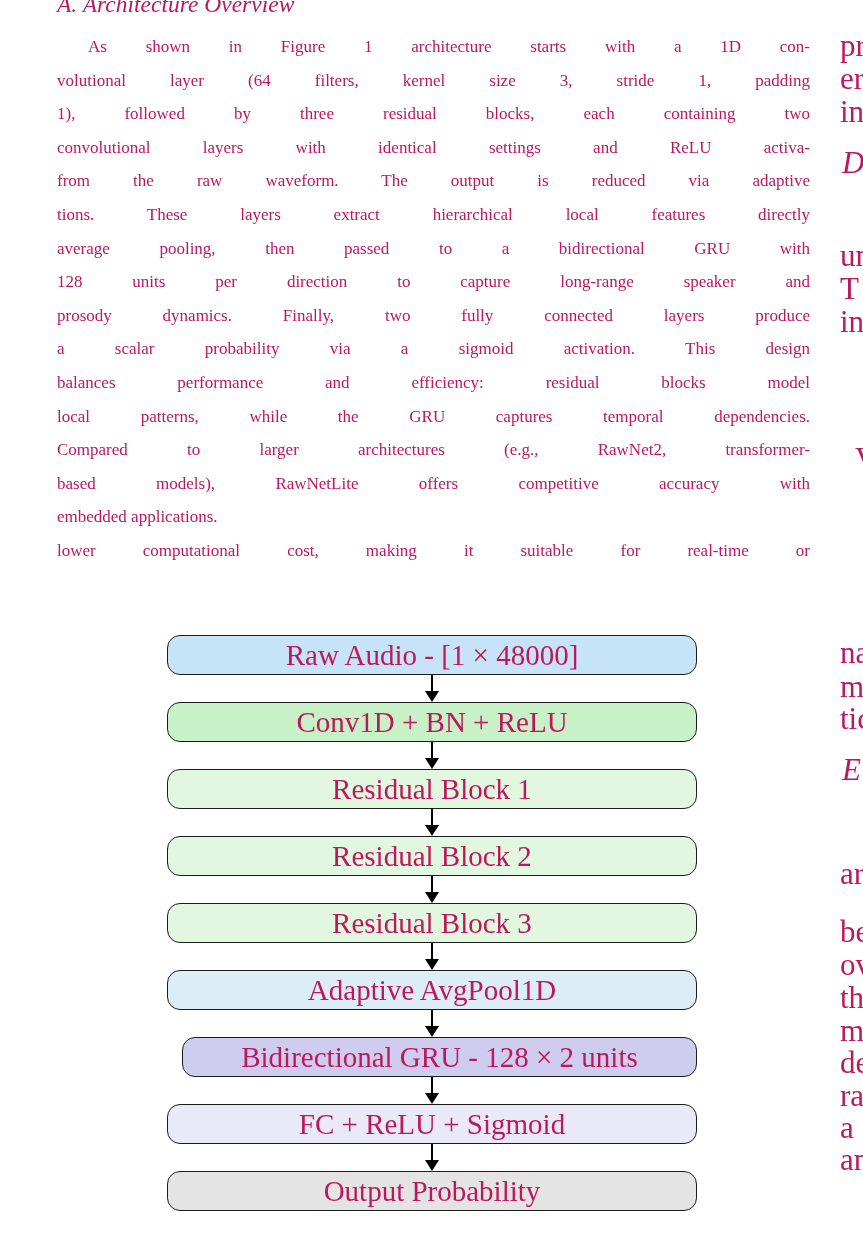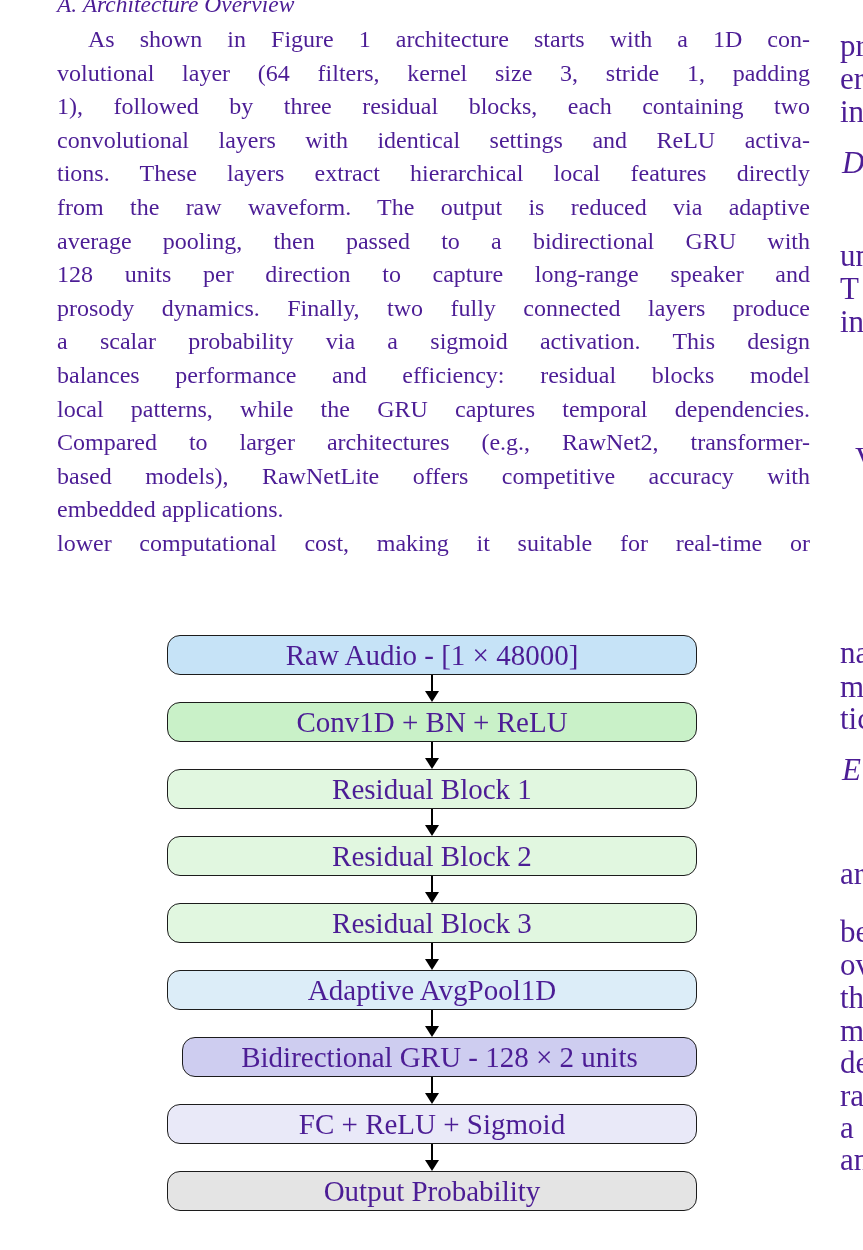--- a/index.html
+++ b/index.html
@@ -3,36 +3,36 @@
 <meta charset="utf-8">
 <style>
   html, body { margin: 0; padding: 0; background: #ffffff; }
   .page {
     position: relative;
     width: 863px;
     height: 1250px;
     background: #ffffff;
     overflow: hidden;
     font-family: "Liberation Serif", "DejaVu Serif", serif;
-    color: #4c1d95;
+    color: #be185d;
   }
   .heading {
     position: absolute;
     left: 57px;
     top: -9px;
     font-style: italic;
     font-size: 23.5px;
     white-space: nowrap;
   }
   .paragraph {
     position: absolute;
     left: 57px;
-    top: 23px;
+    top: 30px;
     width: 753px;
-    font-size: 24px;
+    font-size: 17px;
     line-height: 33.6px;
   }
   .pline {
     height: 33.6px;
     text-align: justify;
     text-align-last: justify;
     overflow: visible;
   }
   .pline.indent { padding-left: 31px; }
   .pline.lastline { text-align-last: left; }
@@ -78,22 +78,22 @@
 </head>
 <body>
 
 <div class="page">
   <div class="heading">A. Architecture Overview</div>
   <div class="paragraph">
       <div class="pline indent">As shown in Figure 1 architecture starts with a 1D con-</div>
       <div class="pline">volutional layer (64 filters, kernel size 3, stride 1, padding</div>
       <div class="pline">1), followed by three residual blocks, each containing two</div>
       <div class="pline">convolutional layers with identical settings and ReLU activa-</div>
+      <div class="pline">from the raw waveform. The output is reduced via adaptive</div>
       <div class="pline">tions. These layers extract hierarchical local features directly</div>
-      <div class="pline">from the raw waveform. The output is reduced via adaptive</div>
       <div class="pline">average pooling, then passed to a bidirectional GRU with</div>
       <div class="pline">128 units per direction to capture long-range speaker and</div>
       <div class="pline">prosody dynamics. Finally, two fully connected layers produce</div>
       <div class="pline">a scalar probability via a sigmoid activation. This design</div>
       <div class="pline">balances performance and efficiency: residual blocks model</div>
       <div class="pline">local patterns, while the GRU captures temporal dependencies.</div>
       <div class="pline">Compared to larger architectures (e.g., RawNet2, transformer-</div>
       <div class="pline">based models), RawNetLite offers competitive accuracy with</div>
       <div class="pline lastline">embedded applications.</div>
       <div class="pline">lower computational cost, making it suitable for real-time or</div>

